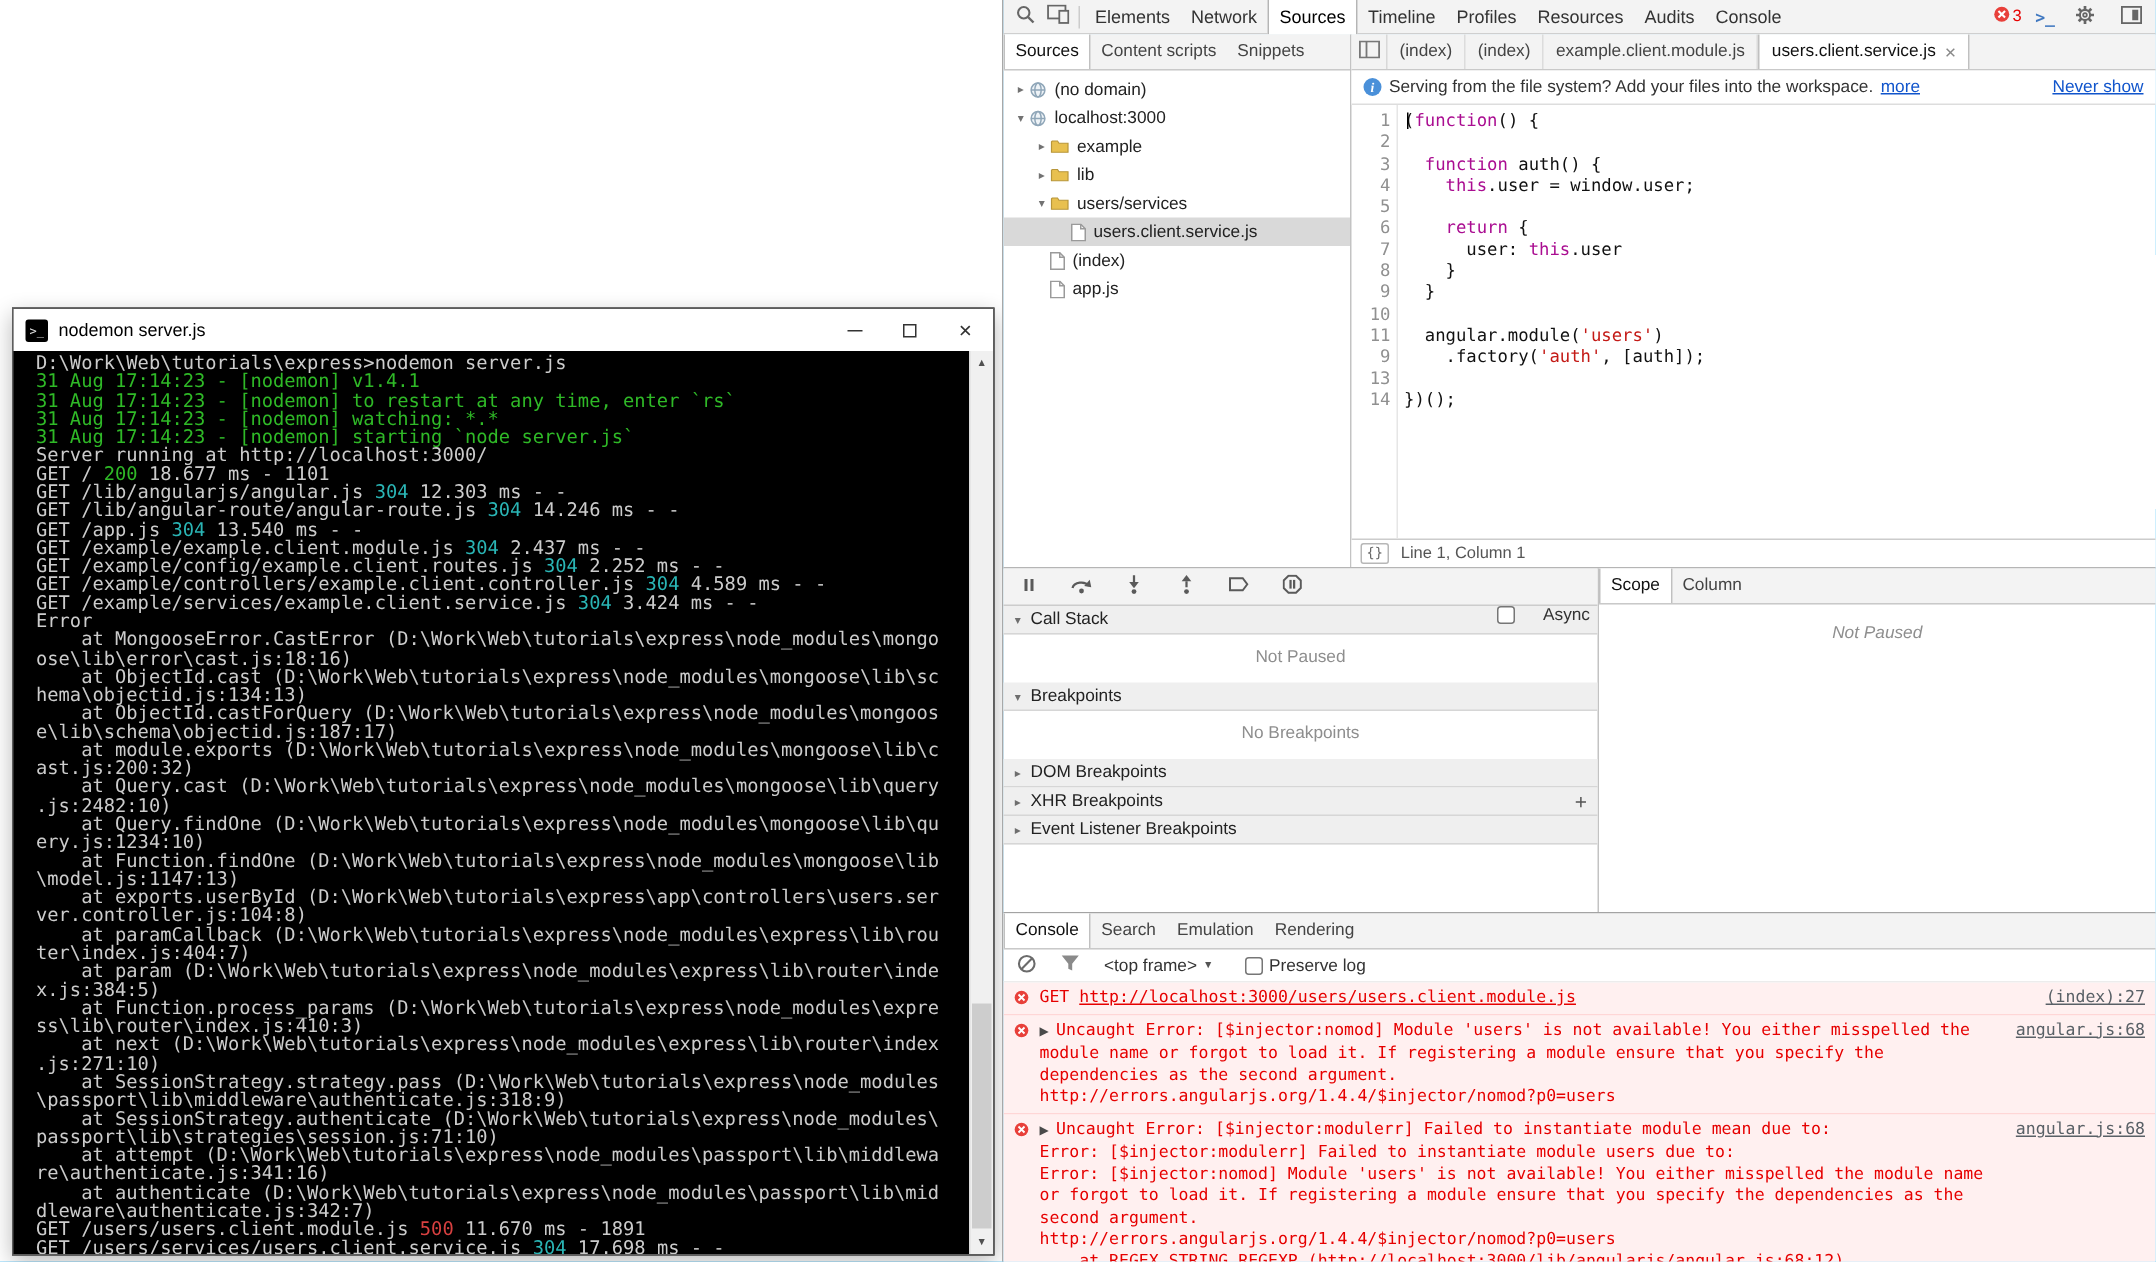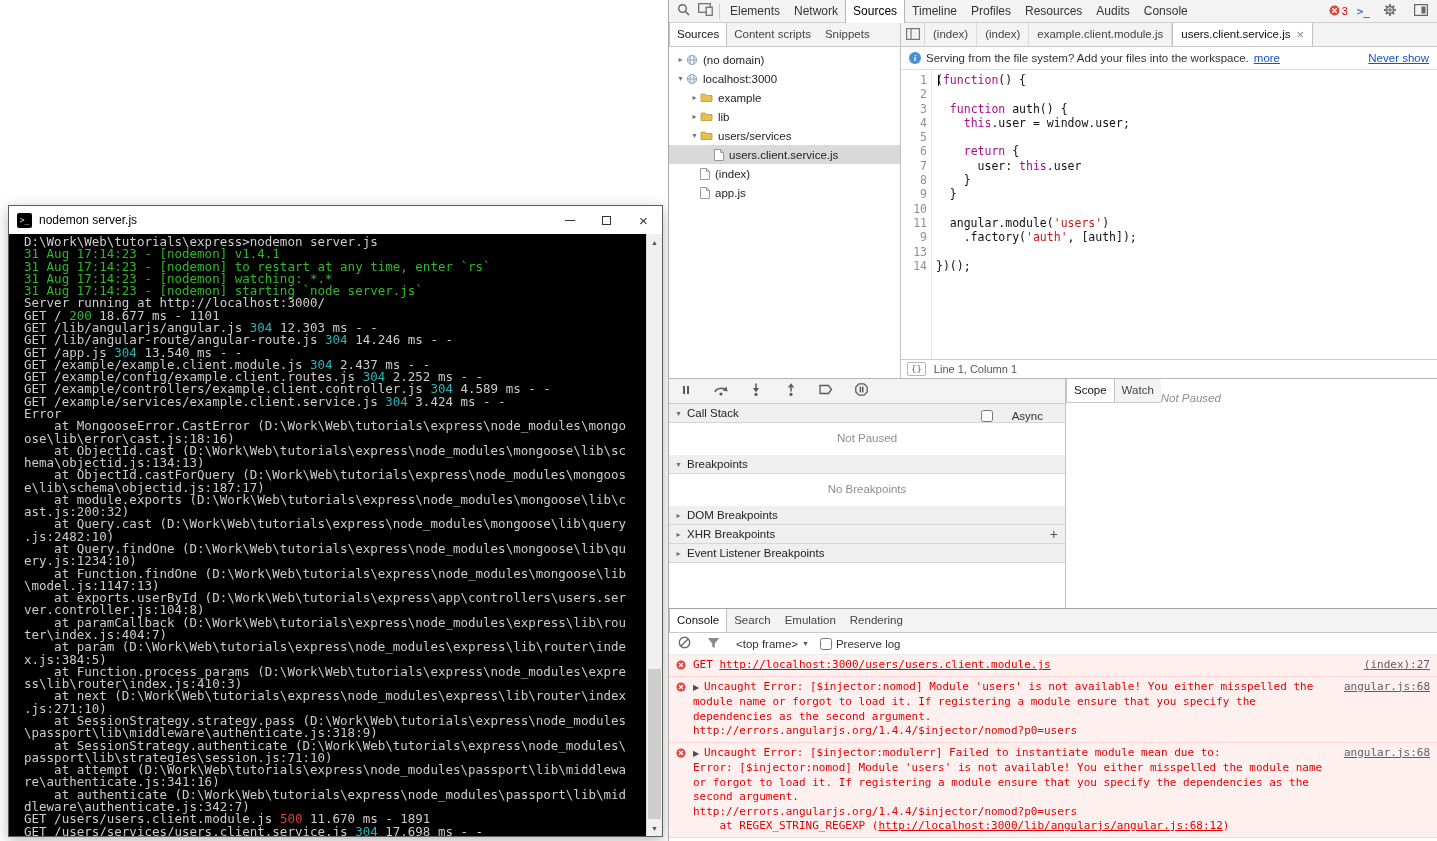--- a/index.html
+++ b/index.html
@@ -54,31 +54,31 @@
 
   .editor-status { height:19px; border-top:1px solid #ccc; display:flex; align-items:center; padding:0 6px; gap:8px; font-size:11px; color:#555; background:#fff; flex:none; }
   .pp-btn { border:1px solid #b7b7b7; border-radius:2px; font-size:9px; padding:0 3px; line-height:12px; color:#666; font-family:"DejaVu Sans Mono",monospace; }
 
   .debugger-area { position:absolute; top:378px; left:0; right:0; height:230px; display:flex; border-top:1px solid #b5b5b5; background:#fff; }
   .dbg-left { width:397px; border-right:1px solid #c3c3c3; display:flex; flex-direction:column; }
   .dbg-toolbar { height:25px; background:#f3f3f3; border-bottom:1px solid #ccc; display:flex; align-items:center; padding-left:6px; gap:13px; flex:none; }
   .pane-header { position:relative; height:19px; background:#efefef; border-bottom:1px solid #d6d6d6; font-size:11.5px; color:#222; padding-left:5px; display:flex; align-items:center; gap:4px; flex:none; }
   .pane-arrow { font-size:8px; color:#6e6e6e; width:9px; text-align:center; }
   .pane-placeholder { text-align:center; color:#8e8e8e; padding:9px 0 11px; font-size:11.5px; }
-  .hdr-right { position:absolute; right:22px; top:0; height:100%; display:flex; align-items:flex-end; gap:19px; font-size:11.5px; color:#333; }
+  .hdr-right { position:absolute; right:5px; top:0; height:100%; display:flex; align-items:flex-start; gap:19px; font-size:11.5px; color:#333; }
   input[type=checkbox] { width:12px; height:12px; margin:0; }
   .plus-btn { position:absolute; right:7px; top:0; font-size:14px; color:#555; line-height:19px; }
-  .dbg-right { flex:1; display:flex; flex-direction:row; min-width:0; }
+  .dbg-right { flex:1; display:flex; flex-direction:column; min-width:0; }
   .not-paused-italic { text-align:center; font-style:italic; color:#8e8e8e; padding-top:13px; font-size:11.5px; }
 
   .drawer { position:absolute; top:608px; left:0; right:0; bottom:0; border-top:1px solid #a3a3a3; display:flex; flex-direction:column; background:#fff; }
   .console-filter { height:22px; display:flex; align-items:center; gap:11px; padding:0 6px; border-bottom:1px solid #ececec; font-size:11.5px; color:#333; flex:none; }
   .frame-select { display:flex; align-items:center; gap:4px; margin-left:3px; }
   .dd-caret { font-size:7px; color:#555; }
-  .preserve { display:flex; align-items:center; gap:4px; }
+  .preserve { display:flex; align-items:center; gap:4px; margin-left:10px; }
   .console-messages { flex:1; overflow:hidden; font-family:"DejaVu Sans Mono",monospace; font-size:11px; line-height:14.5px; }
   .cmsg { position:relative; background:#fff0f0; border-bottom:1px solid #ffd6d6; color:#e60000; padding:3px 105px 3px 24px; }
   .cmsg .eicon { position:absolute; left:7px; top:5px; display:flex; }
   .cline { white-space:pre-wrap; }
   .tri { display:inline-block; width:11px; font-size:8px; color:#4a4a4a; font-family:"Liberation Sans",sans-serif; }
   .lnk { text-decoration:underline; }
   .loc { position:absolute; right:7px; top:3px; color:#596066; text-decoration:underline; }
 
   
   .terminal { position:absolute; left:8px; top:205px; width:655px; height:632px; background:#000; border:1px solid #5d5d5d; box-shadow:0 4px 14px rgba(0,0,0,0.28); }
@@ -405,21 +405,21 @@
         <span class="pane-arrow">▸</span>
         <span>Event Listener Breakpoints</span>
       </div>
     </div>
     <div class="dbg-right">
       <div class="tabbar" id="sw-tabs">
           <div class="tab active">
             <span>Scope</span>
           </div>
           <div class="tab">
-            <span>Watch</span>
+            <span>Column</span>
           </div>
         </div>
       <div class="not-paused-italic">Not Paused</div>
     </div>
   </div>
 
   <div class="drawer">
     <div class="tabbar" id="drawer-tabs">
         <div class="tab active">
           <span>Console</span>
@@ -478,20 +478,21 @@
           <span class="loc">angular.js:68</span>
         </div>
         <div class="cmsg">
           <span class="eicon">
             <svg width="10" height="10" viewBox="0 0 11 11">
               <circle cx="5.5" cy="5.5" r="5" fill="#e8403a"></circle>
               <path d="M3.3 3.3 L7.7 7.7 M7.7 3.3 L3.3 7.7" stroke="#fff" stroke-width="1.4"></path>
             </svg>
           </span>
           <div class="cline"><span class="tri">▶</span><span>Uncaught Error: [$injector:modulerr] Failed to instantiate module mean due to:</span></div>
+          <div class="cline"><span>Error: [$injector:modulerr] Failed to instantiate module users due to:</span></div>
           <div class="cline"><span>Error: [$injector:nomod] Module 'users' is not available! You either misspelled the module name or forgot to load it. If registering a module ensure that you specify the dependencies as the second argument.</span></div>
           <div class="cline"><span>http://errors.angularjs.org/1.4.4/$injector/nomod?p0=users</span></div>
           <div class="cline"><span>    at REGEX_STRING_REGEXP (</span><span class="lnk">http://localhost:3000/lib/angularjs/angular.js:68:12</span><span>)</span></div>
           <span class="loc">angular.js:68</span>
         </div>
       </div>
   </div>
 
 </div>
 

